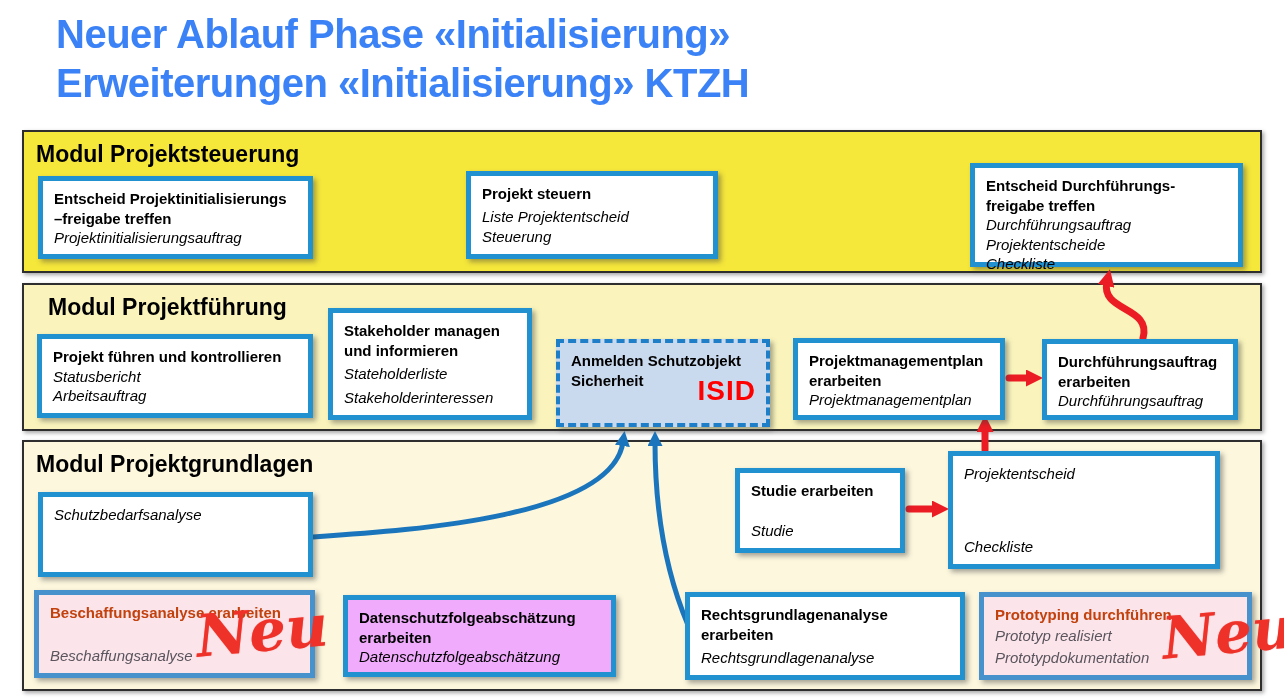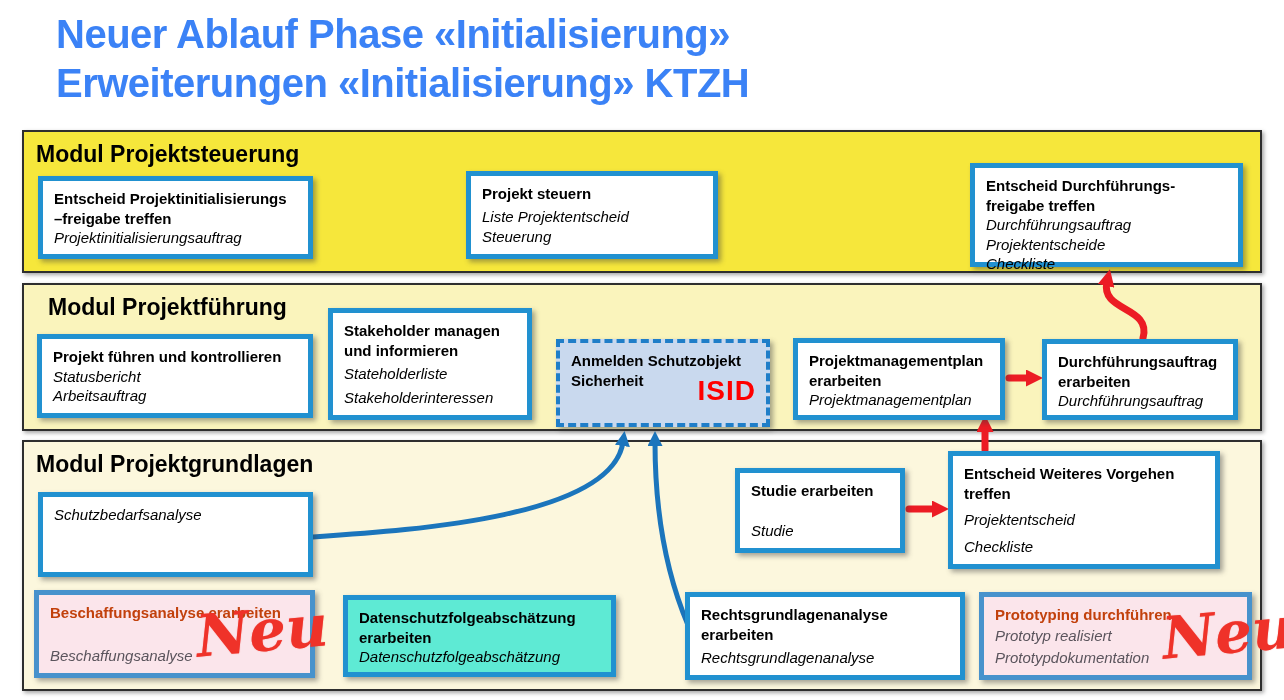--- a/index.html
+++ b/index.html
@@ -33,21 +33,21 @@
     padding:8px 11px; font-size:15px; line-height:1.3; color:#000;
     z-index:3;
   }
   .bt { font-weight:bold; }
   .bs { font-style:italic; }
   .dashed-box {
     border:4px dashed #1F7EC8; background:#C9D9EE;
   }
   .pink-box  { background:#FBE5EB; border-color:#4792CC; color:#5a545c; }
   .pink-box .bt { color:#c2410c; }
-  .blue-box  { background:#5eead4; }
+  .blue-box  { background:#f0abfc; }
   .isid {
     position:absolute; right:10px; bottom:14px;
     font-size:28px; font-weight:bold; color:#FF0000; letter-spacing:1px;
   }
   .neu {
     position:absolute; z-index:6; color:#EF3229;
     font-family:"DejaVu Serif", serif; font-style:italic; font-weight:bold;
     font-size:58px; transform:rotate(-5deg); line-height:1;
     text-shadow:0 0 1px rgba(239,50,41,.6);
   }
@@ -140,21 +140,20 @@
   <div class="pbox" style="left:38px;top:492px;width:275px;height:85px">
     <div class="bs">Schutzbedarfsanalyse</div>
   </div>
 
   <div class="pbox" style="left:735px;top:468px;width:170px;height:85px">
     <div class="bt">Studie erarbeiten</div>
     <div class="bs">Studie</div>
   </div>
 
   <div class="pbox" style="left:948px;top:451px;width:272px;height:118px">
-    <div class="bt">Entscheid Weiteres Vorgehen treffen</div>
     <div class="bs">Projektentscheid</div>
     <div class="bs">Checkliste</div>
   </div>
 
   <div class="pbox pink-box" style="left:34px;top:590px;width:281px;height:88px">
     <div class="bt">Beschaffungsanalyse erarbeiten</div>
     <div class="bs">Beschaffungsanalyse</div>
   </div>
 
   <div class="pbox blue-box" style="left:343px;top:595px;width:273px;height:82px">

